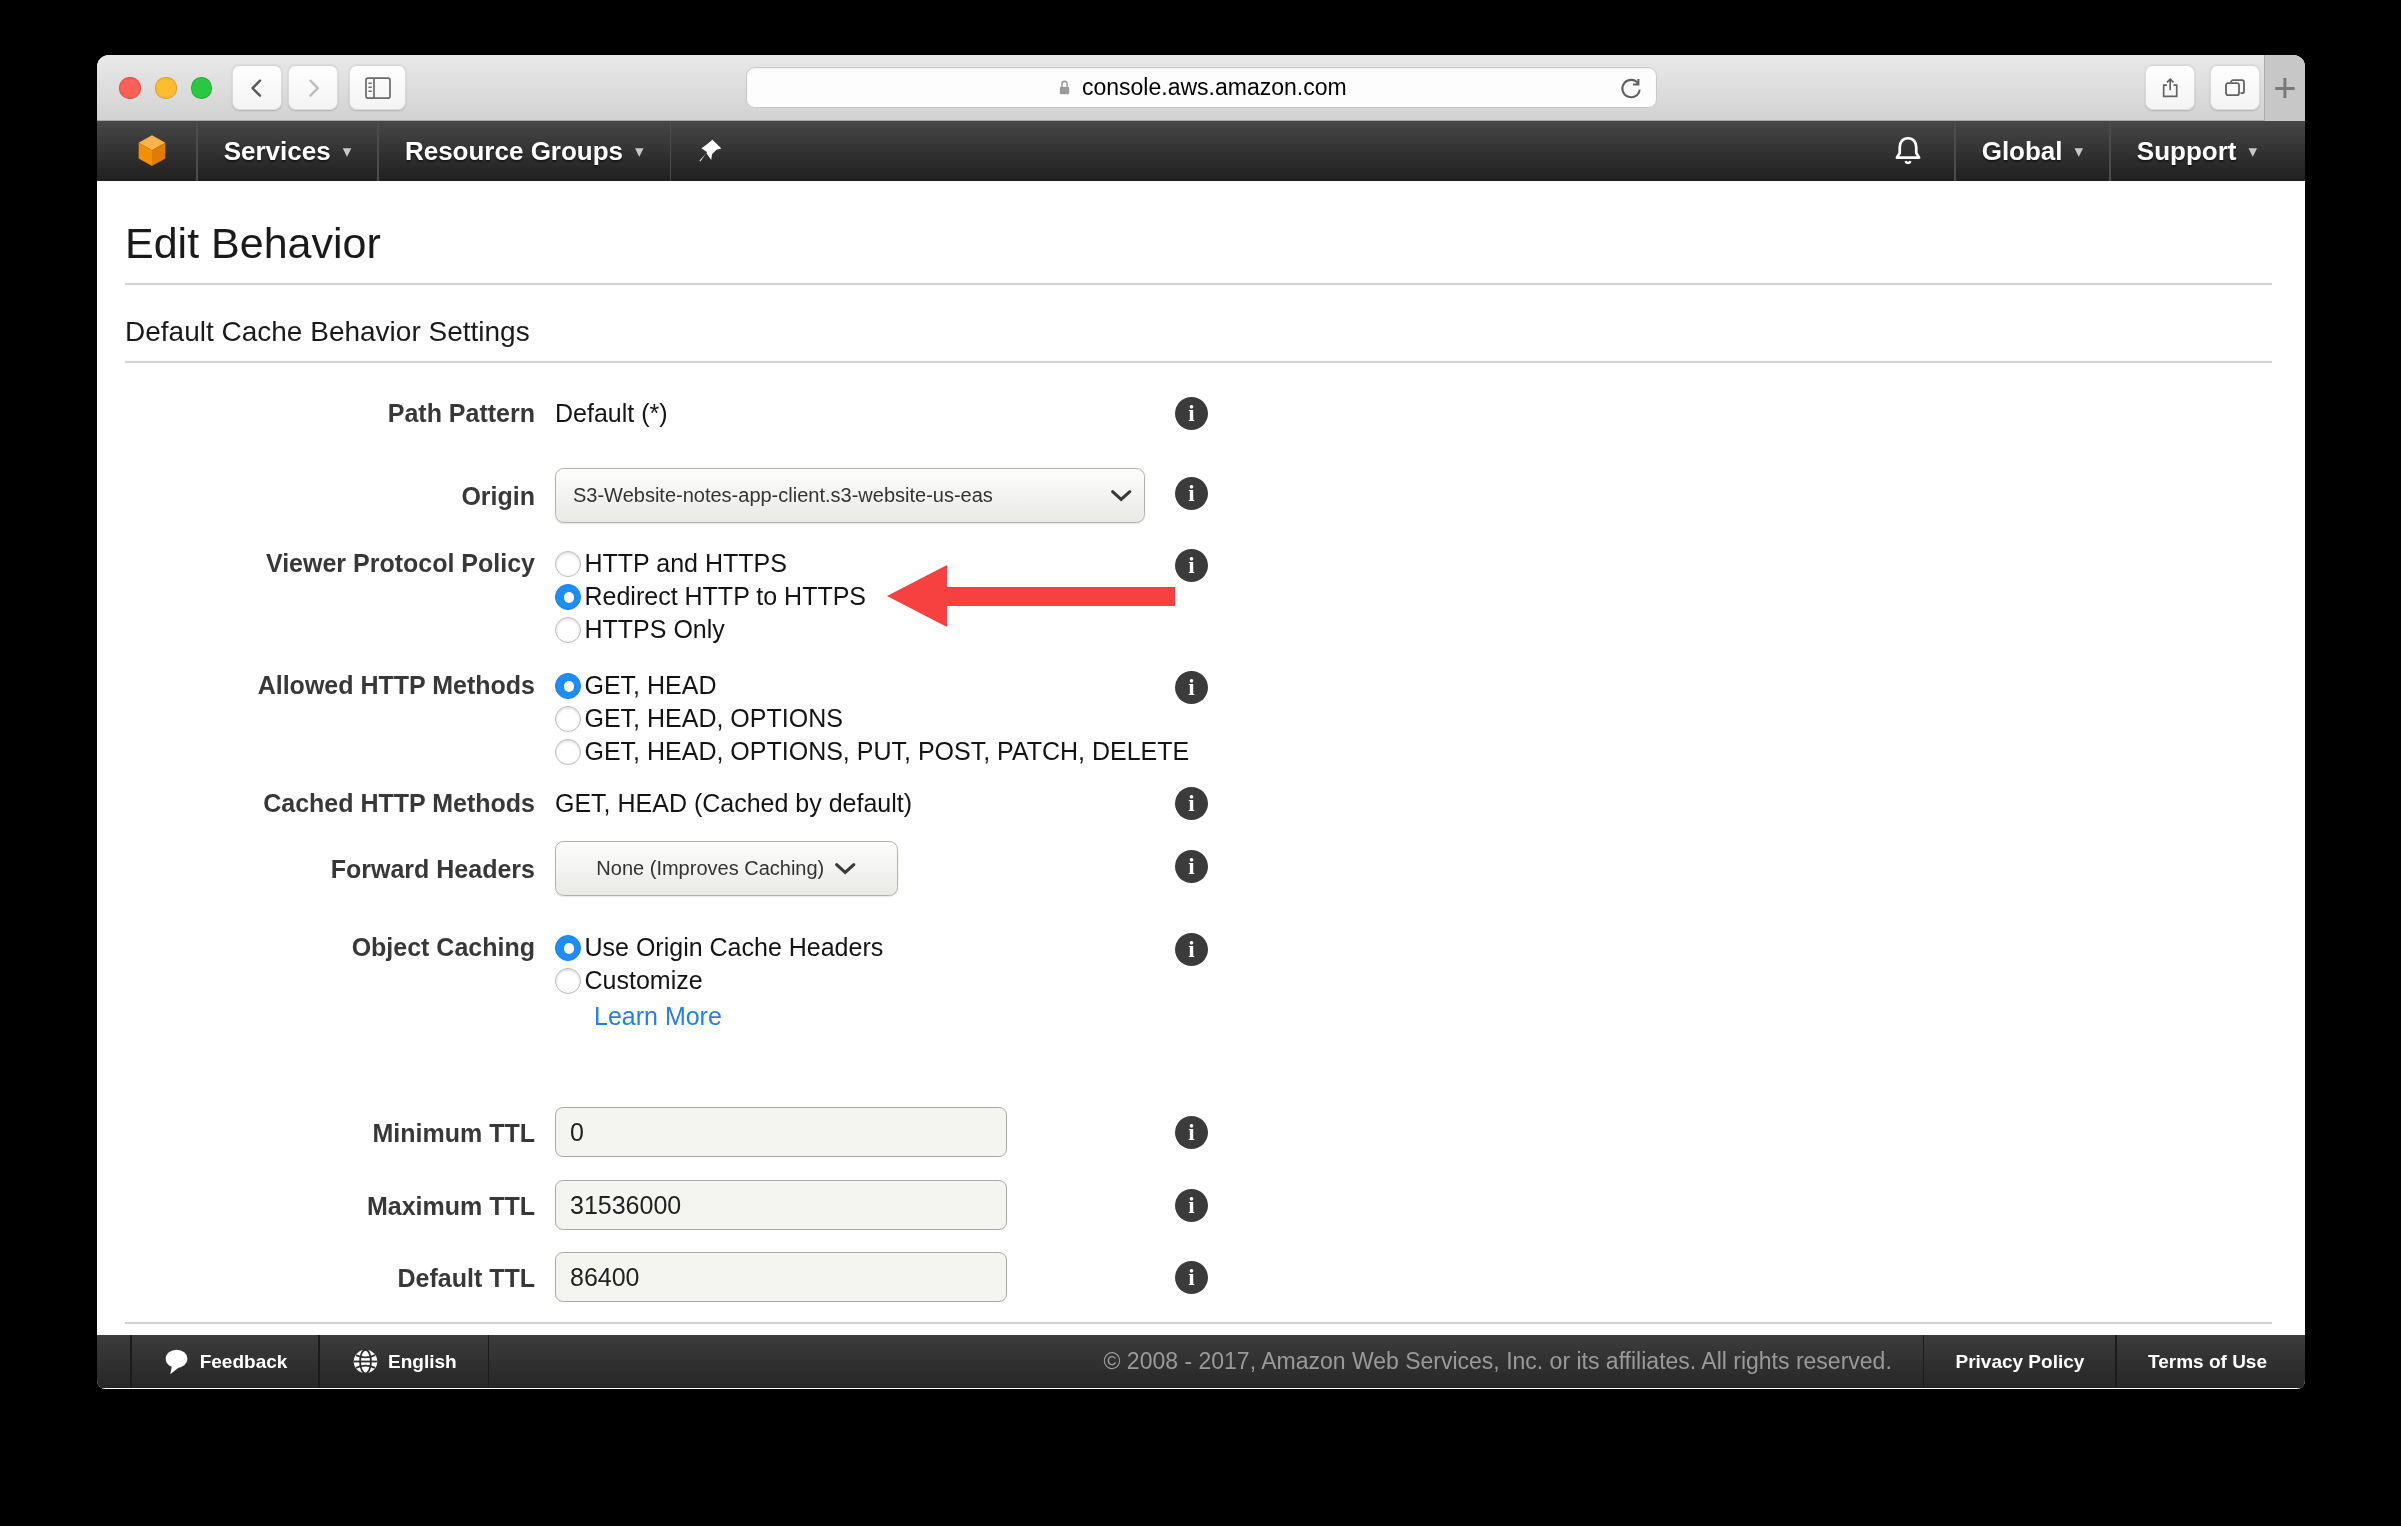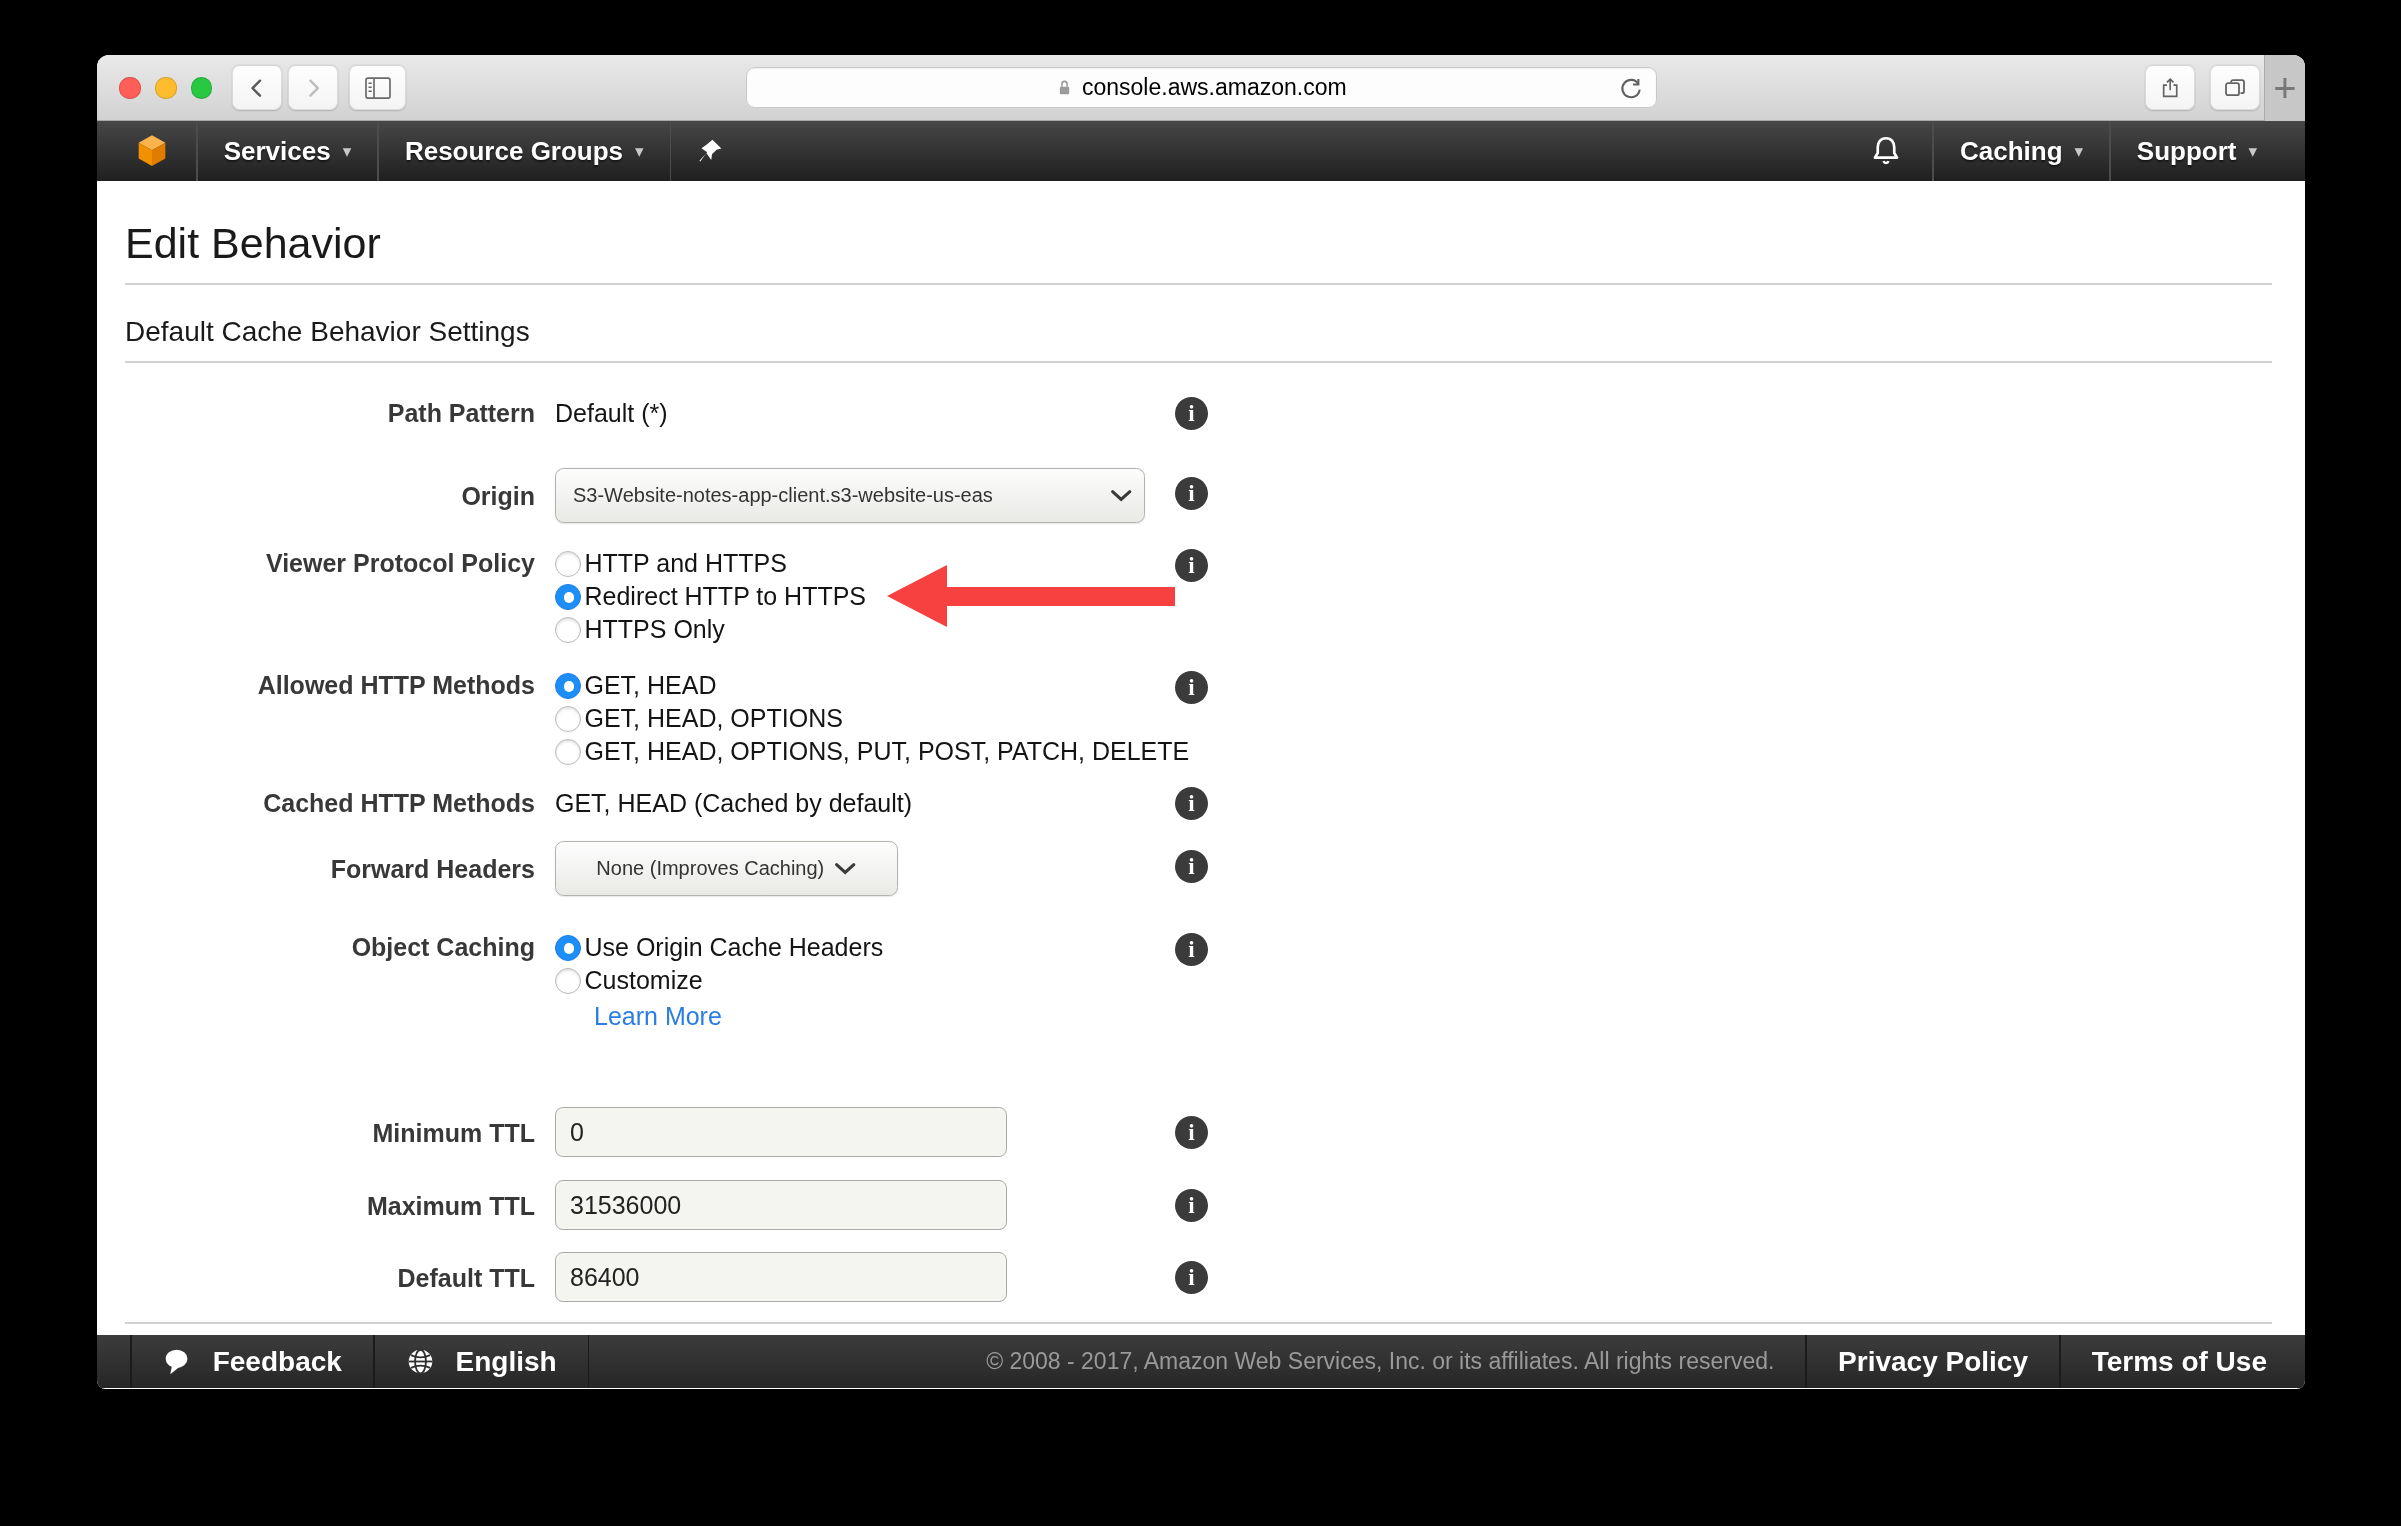--- a/index.html
+++ b/index.html
@@ -82,21 +82,21 @@
 
   .arrow { position:absolute; left:790px; top:384px; width:518px; height:62px; }
   .arrow .head { position:absolute; left:0; top:0; width:0; height:0;
                  border-top:31px solid transparent; border-bottom:31px solid transparent;
                  border-right:60px solid #f74040; }
   .arrow .shaft { position:absolute; left:59px; top:21.6px; width:229px; height:19px; background:#f74040; }
 
   
   .footer { height:53px; background:linear-gradient(#3c3c3c,#262626); display:flex; align-items:stretch; color:#fff; }
   .fsep { width:1.7px; background:#1b1b1b; }
-  .fseg { display:flex; align-items:center; gap:21px; padding:0 31px; font-size:28px; font-weight:bold; white-space:nowrap; }
+  .fseg { display:flex; align-items:center; gap:8px; padding:0 31px; font-size:19px; font-weight:bold; white-space:nowrap; }
   .fspacer { width:33px; }
   .ffill { flex:1; }
   .copyright { display:flex; align-items:center; padding:17px 31px; font-size:23px; color:#9a9a9a; white-space:nowrap; }
   .fseg.last { padding-right:38px; }
 </style>
 </head>
 <body>
 
 <div class="stage">
   <div class="window">
@@ -184,21 +184,21 @@
       </div>
       <div class="nav-fill"></div>
       <div class="bell-block">
         <svg width="36" height="36" viewBox="0 0 24 24">
           <path d="M12 3.5 c-3.6 0 -5.5 2.8 -5.5 6 v3.8 L4.6 16.4 h14.8 L17.5 13.3 V9.5 c0 -3.2 -1.9 -6 -5.5 -6 z" fill="none" stroke="#fff" stroke-width="1.8" stroke-linejoin="round"></path>
           <path d="M10.3 18.8 a1.8 1.8 0 0 0 3.4 0" fill="none" stroke="#fff" stroke-width="1.6"></path>
         </svg>
       </div>
       <div class="sep"></div>
       <div class="navitem">
-        <span>Caching</span>
+        <span>Global</span>
         <span class="nav-caret">▾</span>
       </div>
       <div class="sep"></div>
       <div class="navitem" style="padding-right:48px">
         <span>Support</span>
         <span class="nav-caret">▾</span>
       </div>
     </div>
 
     <div class="content">

